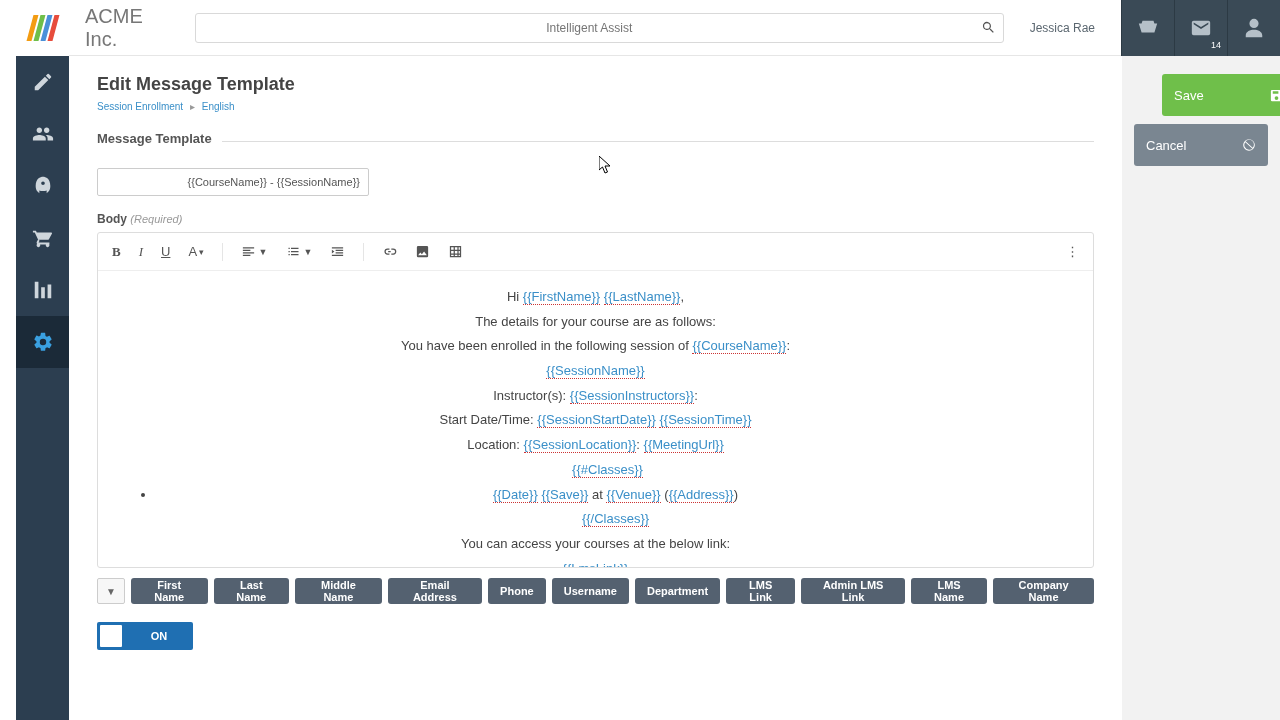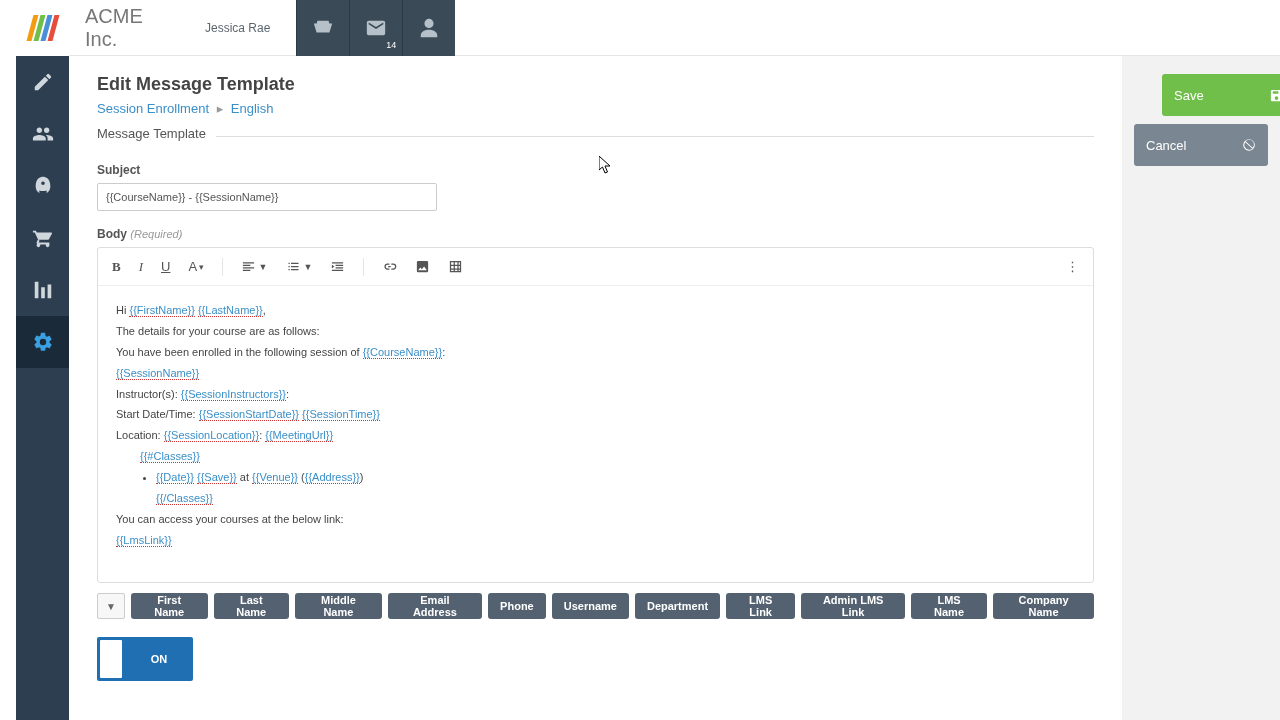--- a/index.html
+++ b/index.html
@@ -26,44 +26,44 @@
 .tr-cell svg { width: 22px; height: 22px; fill: #b5c0c8; }
 .badge { position: absolute; bottom: 6px; right: 6px; font-size: 9px; color: #fff; margin-left: 15px; }
 .content-wrap { flex: 1; display: flex; overflow: hidden; }
 .content { flex: 1; background: #fff; margin: 0; padding: 18px 28px; overflow-y: auto; }
 .content::-webkit-scrollbar { width: 10px; } .content::-webkit-scrollbar-thumb { background: #ccc; border-radius: 5px; }
 .sidepanel { width: 158px; padding: 18px 12px; }
 .btn-save, .btn-cancel { width: 100%; height: 42px; display: flex; align-items: center; justify-content: space-between; padding: 0 12px; border-radius: 3px; color: #fff; font-size: 13px; cursor: pointer; margin-bottom: 8px; border: none; }
 .btn-save { background: #6fbf4a; margin-left: 28px; }
 .btn-cancel { background: #7a8691; }
 h1 { font-size: 18px; font-weight: 600; color: #444; margin-bottom: 6px; }
-.breadcrumb { font-size: 13px; color: #3a8fc8; margin-bottom: 10px; }
+.breadcrumb { font-size: 10px; color: #3a8fc8; margin-bottom: 19px; }
 .breadcrumb .sep { color: #999; margin: 0 4px; }
-.fieldset-title { font-size: 13px; font-weight: 400; color: #555; padding-bottom: 6px; }
+.fieldset-title { font-size: 13px; font-weight: 700; color: #555; padding-bottom: 6px; }
 .fieldset-line { display: flex; align-items: center; gap: 10px; margin-bottom: 16px; }
 .fieldset-line hr { flex: 1; border: none; border-top: 1px solid #ddd; }
 .label { font-size: 12px; font-weight: 600; color: #555; margin-bottom: 6px; display: block; }
 .req { font-style: italic; font-weight: 400; color: #999; font-size: 11px; margin-top: 16px; }
-.subject-input { width: 340px; height: 28px; border: 1px solid #ccc; border-radius: 2px; padding: 0 8px; font-size: 11px; color: #555; margin-bottom: 16px; }
+.subject-input { width: 272px; height: 28px; border: 1px solid #ccc; border-radius: 2px; padding: 0 8px; font-size: 11px; color: #555; margin-bottom: 16px; text-align: right; }
 .editor { border: 1px solid #ddd; border-radius: 3px; margin-bottom: 10px; }
 .toolbar { height: 38px; display: flex; align-items: center; padding: 0 14px; gap: 18px; border-bottom: 1px solid #eee; }
 .tb-btn { color: #555; cursor: pointer; font-size: 13px; display: flex; align-items: center; gap: 2px; }
 .tb-btn.bold { font-weight: 700; font-family: Georgia, serif; }
 .tb-btn.italic { font-style: italic; font-family: Georgia, serif; }
 .tb-btn.underline { text-decoration: underline; }
 .tb-sep { width: 1px; height: 18px; background: #e5e5e5; }
 .tb-more { margin-left: auto; }
-.editor-body { height: 296px; overflow-y: auto; padding: 14px 18px; font-size: 11px; line-height: 1.9; color: #444; }
+.editor-body { height: 296px; overflow-y: auto; padding: 14px 18px; font-size: 13px; line-height: 1.9; color: #444; text-align: center; }
 .editor-body::-webkit-scrollbar { width: 8px; } .editor-body::-webkit-scrollbar-thumb { background: #c5c5c5; border-radius: 4px; }
 .token { color: #3a8fc8; border-bottom: 1px dotted #c33; }
 .editor-body ul { list-style: disc; margin-left: 40px; }
 .merge-bar { display: flex; gap: 6px; align-items: center; margin-bottom: 18px; }
 .merge-dd { width: 30px; height: 26px; border: 1px solid #ccc; border-radius: 2px; background: #f7f7f7; display: flex; align-items: center; justify-content: center; color: #666; cursor: pointer; font-size: 10px; }
 .merge-btn { background: #546170; color: #fff; border: none; border-radius: 3px; height: 26px; padding: 0 12px; font-size: 11px; font-weight: 600; cursor: pointer; }
-.toggle { display: inline-flex; width: 96px; height: 44px; background: #1f6fb2; border-radius: 2px; overflow: hidden; cursor: pointer; }
+.toggle { display: inline-flex; width: 96px; height: 28px; background: #1f6fb2; border-radius: 2px; overflow: hidden; cursor: pointer; }
 .toggle-handle { width: 22px; background: #fff; margin: 3px; border-radius: 1px; }
 .toggle-label { flex: 1; display: flex; align-items: center; justify-content: center; color: #fff; font-weight: 700; font-size: 11px; }
 .caret { font-size: 9px; margin-left: 1px; }
 svg.ic { width: 15px; height: 15px; fill: #555; }
 .cursor-arrow { position: absolute; left: 599px; top: 156px; pointer-events: none; z-index: 9999; }
 </style>
 </head>
 <body>
 
 <div class="app">
@@ -104,20 +104,26 @@
     <div class="nav-icon active">
         <svg viewBox="0 0 24 24">
           <path d="M19.14 12.94a7.07 7.07 0 000-1.88l2.03-1.58a.5.5 0 00.12-.64l-1.92-3.32a.5.5 0 00-.6-.22l-2.39.96a7.03 7.03 0 00-1.63-.94l-.36-2.54A.5.5 0 0013.9 2h-3.8a.5.5 0 00-.49.42l-.36 2.54c-.58.24-1.13.55-1.63.94l-2.39-.96a.5.5 0 00-.6.22L2.71 8.84a.5.5 0 00.12.64l2.03 1.58a7.07 7.07 0 000 1.88l-2.03 1.58a.5.5 0 00-.12.64l1.92 3.32c.13.22.39.31.6.22l2.39-.96c.5.39 1.05.7 1.63.94l.36 2.54c.4.24.25.42.49.42h3.8c.24 0 .45-.18.49-.42l.36-2.54c.58-.24 1.13-.55 1.63-.94l2.39.96c.21.09.47 0 .6-.22l1.92-3.32a.5.5 0 00-.12-.64l-2.03-1.58zM12 15.5A3.5 3.5 0 1112 8.5a3.5 3.5 0 010 7z"></path>
         </svg>
       </div>
   </div>
 
   <div class="main">
     <div class="topbar">
       <div class="brand">ACME Inc.</div>
+      <div class="search">
+        <input type="text" placeholder="Intelligent Assist" style="">
+        <span class="search-ic"><svg class="ic" viewBox="0 0 24 24">
+              <path d="M15.5 14h-.79l-.28-.27a6.5 6.5 0 10-.7.7l.27.28v.79l5 4.99L20.49 19l-4.99-5zm-6 0A4.5 4.5 0 1114 9.5 4.5 4.5 0 019.5 14z"></path>
+            </svg></span>
+      </div>
       <div class="username">Jessica Rae</div>
       <div class="topright">
         <div class="tr-cell">
             <svg viewBox="0 0 24 24">
               <path d="M2 7h20l-3 10H5zM6 4h12l1 3H5z"></path>
             </svg>
           </div>
         <div class="tr-cell">
           <svg viewBox="0 0 24 24">
               <path d="M20 4H4a2 2 0 00-2 2v12a2 2 0 002 2h16a2 2 0 002-2V6a2 2 0 00-2-2zm0 4l-8 5-8-5V6l8 5 8-5v2z"></path>
@@ -139,21 +145,20 @@
           <a>Session Enrollment</a>
           <span class="sep">▸</span>
           <a>English</a>
         </div>
 
         <div class="fieldset-line">
           <span class="fieldset-title">Message Template</span>
           <hr>
         </div>
 
-        <label class="label">Subject</label>
         <input class="subject-input" type="text" value="{{CourseName}} - {{SessionName}}" style="">
 
         <label class="label">
           <span>Body</span> <span class="req">(Required)</span>
         </label>
 
         <div class="editor">
           <div class="toolbar">
             <span class="tb-btn bold">B</span>
             <span class="tb-btn italic">I</span>

